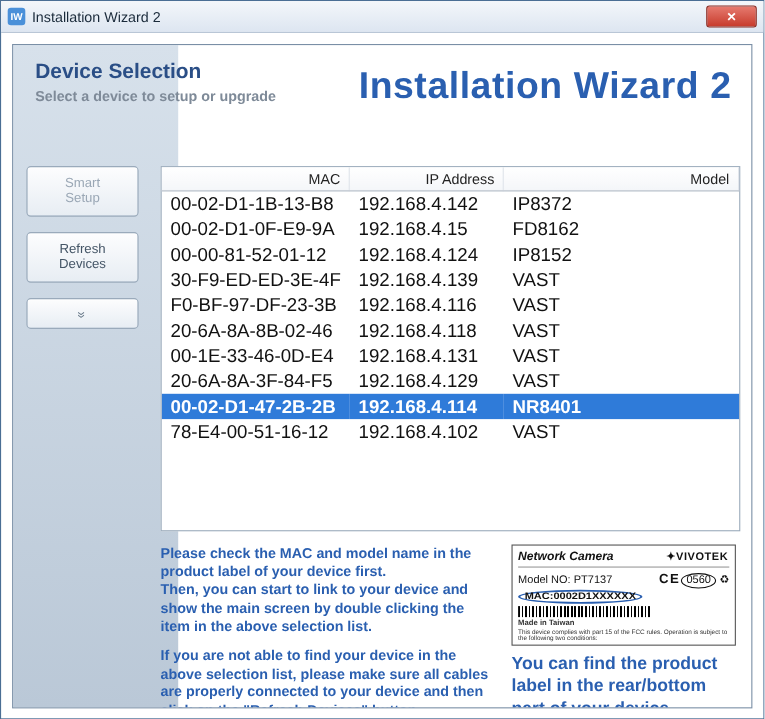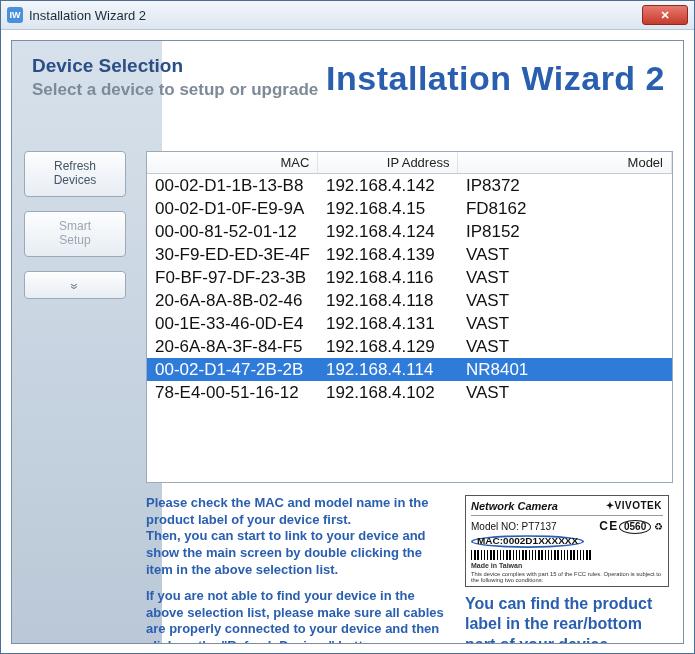--- a/index.html
+++ b/index.html
@@ -69,21 +69,21 @@
     position: relative;
     padding: 14px 20px 6px 20px;
     z-index: 2;
   }
   .header-area .h-title {
     font-size: 19px; font-weight: bold;
     color: #2a4e86;
     font-family: "Segoe UI", Arial, sans-serif;
   }
   .header-area .h-sub {
-    font-size: 17px; font-weight: bold;
+    font-size: 13px; font-weight: bold;
     color: #7e8a98;
     margin-top: 3px;
   }
   .big-title {
     position: absolute;
     right: 18px; top: 18px;
     font-size: 34px; font-weight: bold;
     color: #2a5fb0;
     letter-spacing: 0.5px;
     z-index: 2;
@@ -150,20 +150,21 @@
   }
   .device-table tbody td {
     padding: 1.5px 8px;
     color: #111;
     font-size: 17px;
     white-space: nowrap;
   }
   .device-table tbody tr.selected td {
     background: #2f7bd9;
     color: #fff;
+    font-weight: bold;
   }
   .col-mac { width: 160px; }
   .col-ip  { width: 140px; }
   .col-model { width: auto; }
   .help-area {
     display: flex;
     margin-top: 12px;
     gap: 16px;
   }
   .help-text {
@@ -205,21 +206,20 @@
   }
   .product-label .pl-row {
     display: flex; justify-content: space-between;
     align-items: center;
   }
   .product-label .ce { font-weight: bold; font-size: 12px; letter-spacing: -1px;}
   .product-label .ovalnum {
     border: 1px solid #111; border-radius: 50%/50%;
     padding: 0 4px; font-size: 10px; line-height: 12px;
     display:inline-block;
-    font-weight:bold;
   }
   .product-label .mac-circle {
     border: 2px solid #2a5fb0;
     border-radius: 50%/50%;
     padding: 0 4px;
     font-weight: bold;
     font-size: 10px;
     display: inline-block;
     transform: scaleY(0.85);
   }
@@ -258,27 +258,27 @@
     <div class="panel">
       <div class="gradient-strip"></div>
 
       <div class="header-area">
         <div class="h-title">Device Selection</div>
         <div class="h-sub">Select a device to setup or upgrade</div>
       </div>
       <div class="big-title">Installation Wizard 2</div>
 
       <div class="sidebar">
+        <div class="side-btn disabled">
+          <span class="line">Smart</span>
+          <span class="line">Setup</span>
+        </div>
         <div class="side-btn">
           <span class="line">Refresh</span>
           <span class="line">Devices</span>
-        </div>
-        <div class="side-btn disabled">
-          <span class="line">Smart</span>
-          <span class="line">Setup</span>
         </div>
         <div class="side-btn expand">
           <span class="chevrons">»</span>
         </div>
       </div>
 
       <div class="main-area">
         <div class="device-table">
           <table>
             <colgroup>

